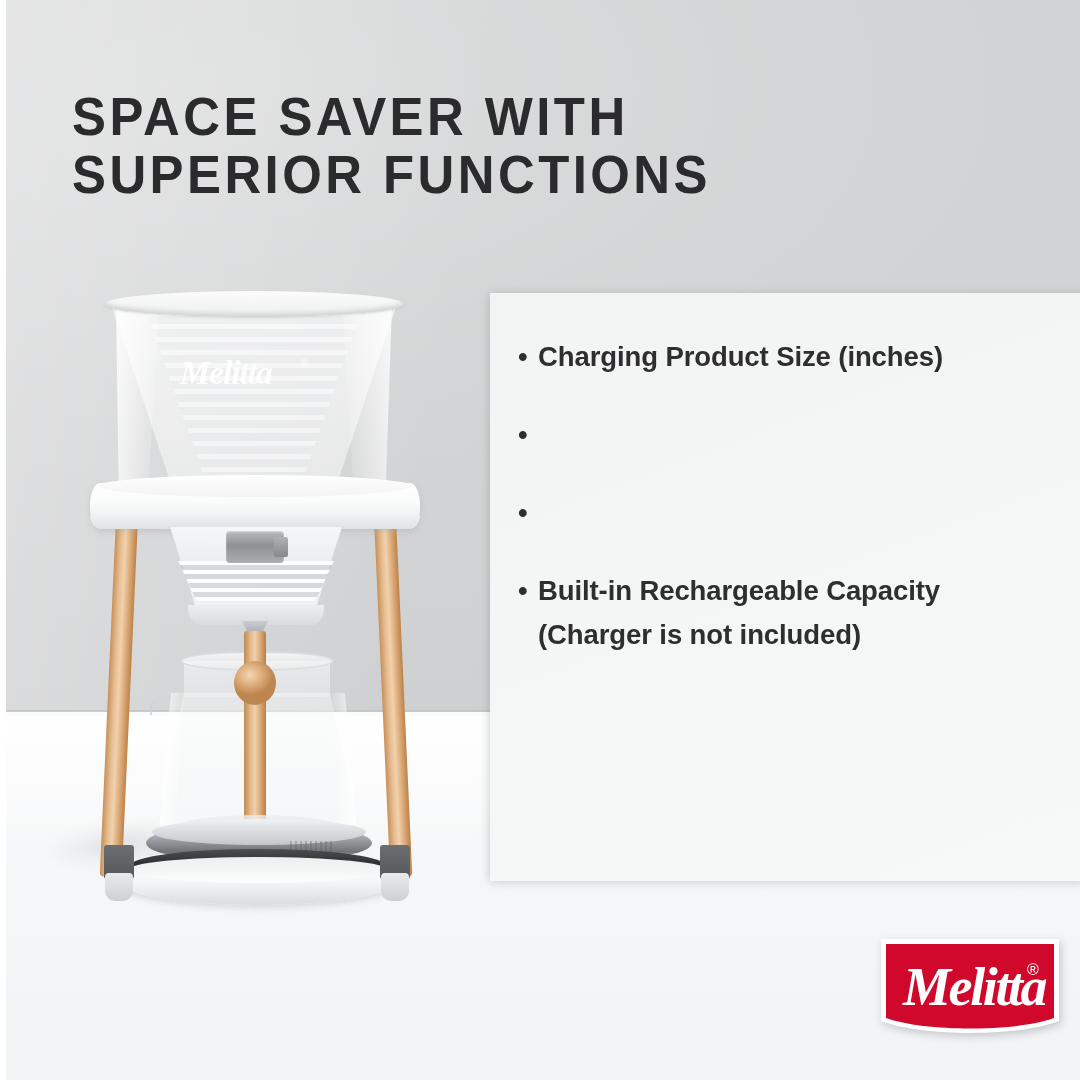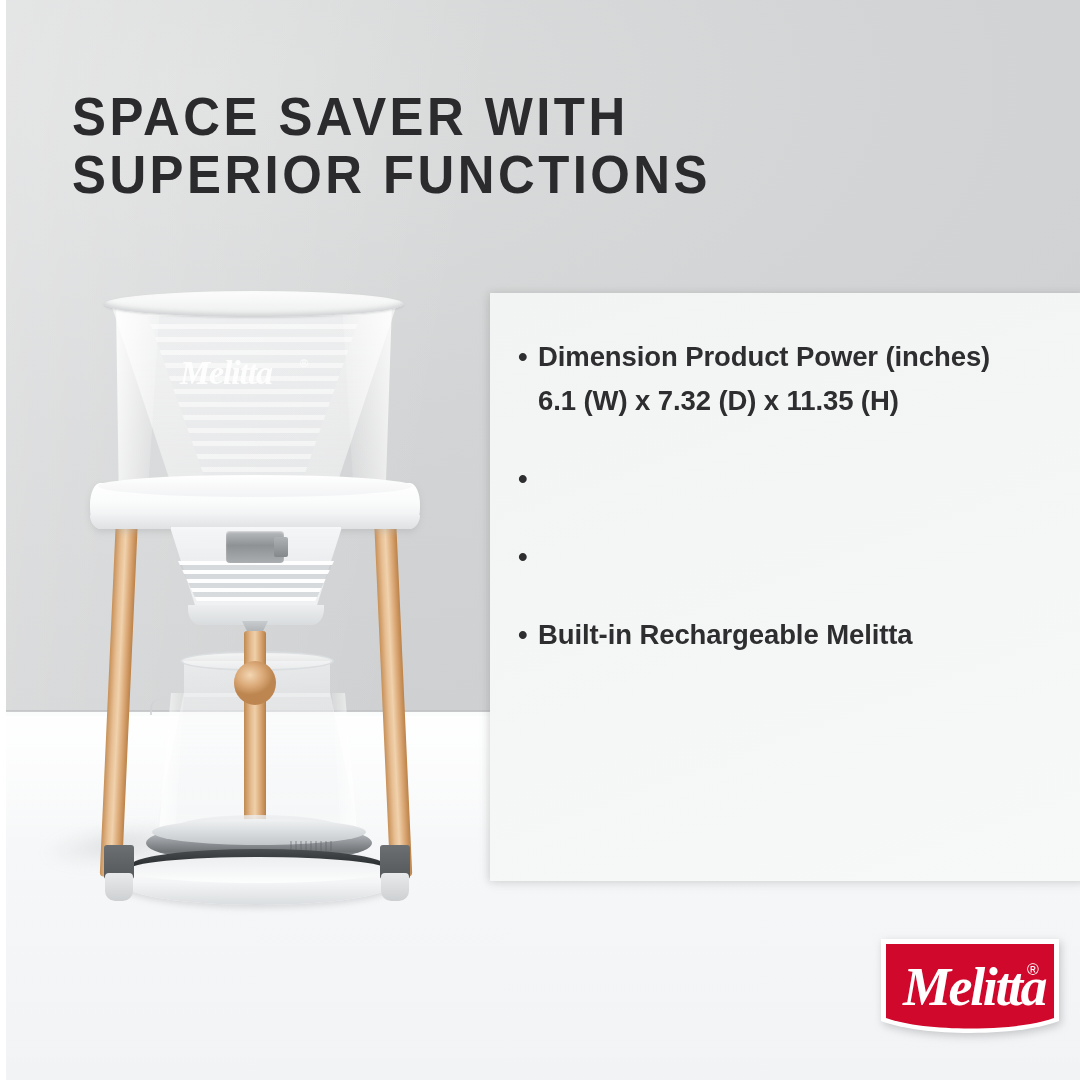--- a/index.html
+++ b/index.html
@@ -380,43 +380,43 @@
     <div class="leg-foot f1"></div>
     <div class="leg-foot f2"></div>
   </div>
 
   <div class="spec-panel">
     <div class="spec-list">
 
       <div class="spec-item">
         <div class="spec-line">
           <span class="bullet-dot">•</span>
-          <span>Dimension Product Power (inches)</span>
-        </div>
-        <div class="spec-line spec-cont">
-          <span>6.1 (W) x 7.32 (D) x 11.35 (H)</span>
+          <span>Charging Product Size (inches)</span>
         </div>
       </div>
 
       <div class="spec-item">
         <div class="spec-line">
           <span class="bullet-dot">•</span>
         </div>
       </div>
 
       <div class="spec-item">
         <div class="spec-line">
           <span class="bullet-dot">•</span>
         </div>
       </div>
 
       <div class="spec-item">
         <div class="spec-line">
           <span class="bullet-dot">•</span>
-          <span>Built-in Rechargeable Melitta</span>
+          <span>Built-in Rechargeable Capacity</span>
+        </div>
+        <div class="spec-line spec-cont">
+          <span>(Charger is not included)</span>
         </div>
       </div>
 
     </div>
   </div>
 
   <div class="logo">
     <svg viewBox="0 0 186 112" aria-hidden="true">
       <path d="M4 6 H182 V88 C140 104 46 104 4 88 Z" fill="#ffffff"></path>
       <path d="M9 11 H177 V85 C138 99 48 99 9 85 Z" fill="#d0092c"></path>

